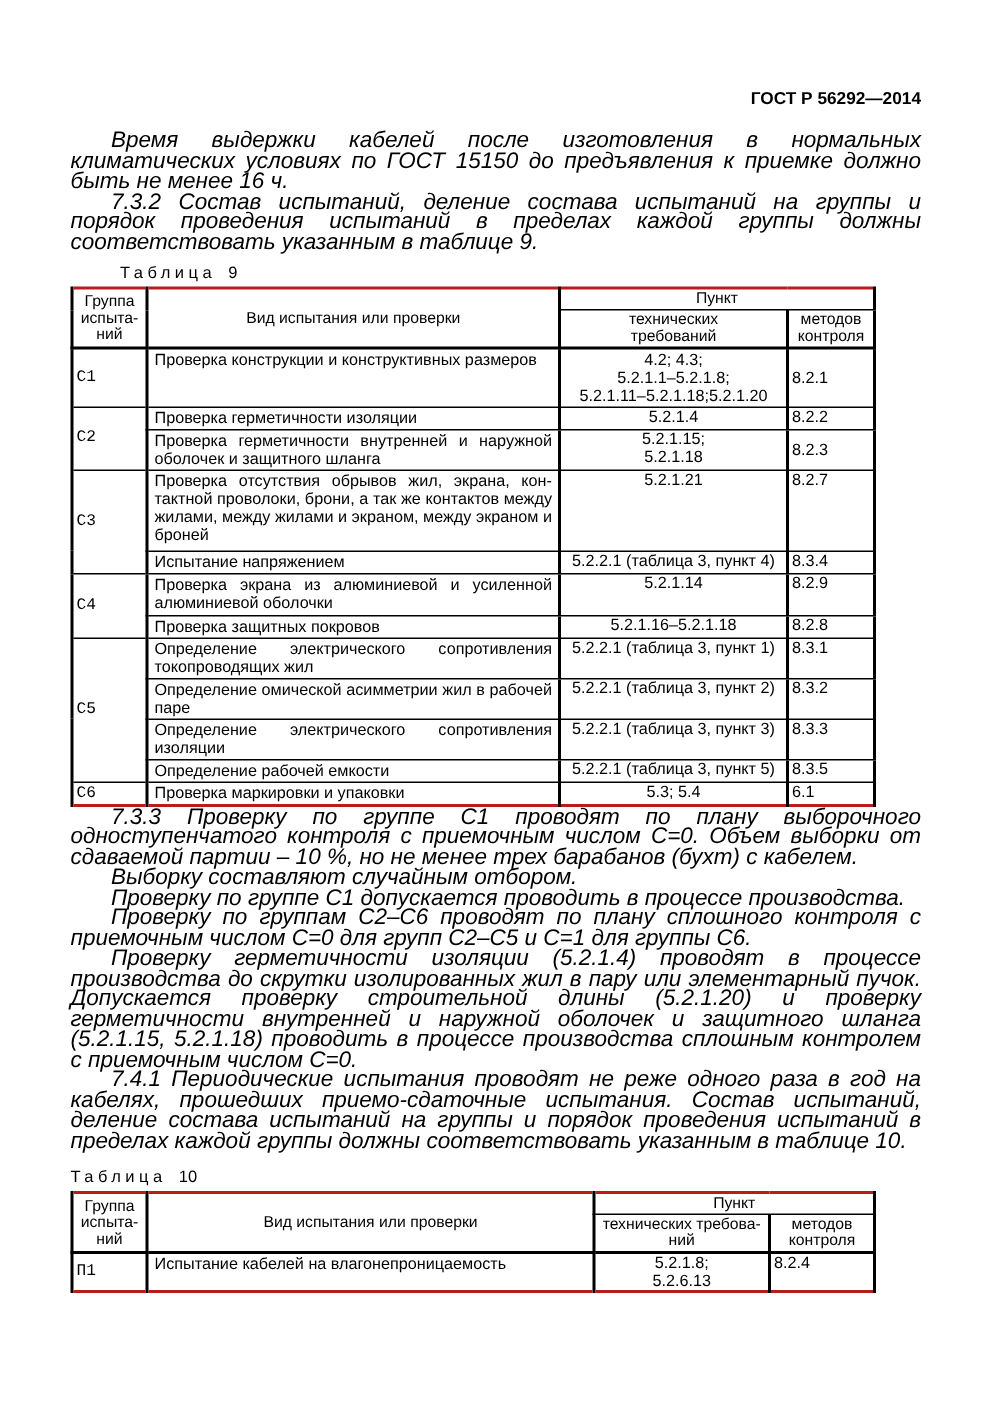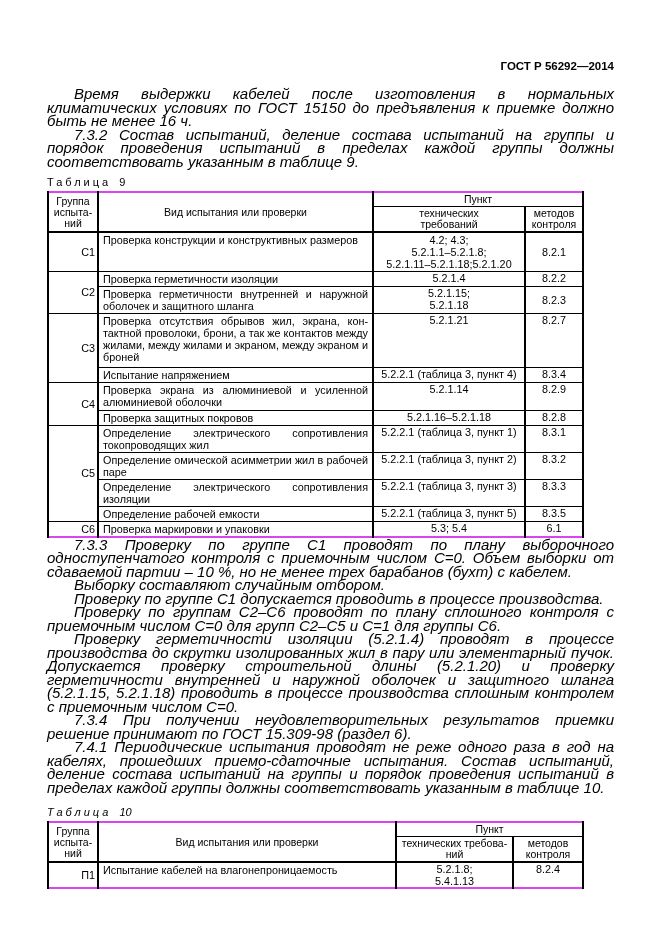--- a/index.html
+++ b/index.html
@@ -9,43 +9,43 @@
   }
   .running-header{
     position:absolute;top:60px;left:47px;width:567px;
     text-align:right;font-weight:bold;font-size:11.5px;
   }
   .content{position:absolute;top:87px;left:47px;width:567px;}
   p.body{
     margin:0;font-size:15px;line-height:13.5px;text-align:justify;text-indent:27px;font-style:italic;
   }
   .tbl-caption{font-size:11px;margin:0;}
-  .cap9{margin-top:8px;}
-  .cap10{margin-top:12px;font-style:italic;}
+  .cap9{margin-top:8px;margin-left:33px;}
+  .cap10{margin-top:12px;}
   .cap-word{letter-spacing:3px;}
   .cap-num{margin-left:8px;}
   table.gost{
     border-collapse:collapse;margin-top:3px;table-layout:fixed;
     font-size:10.8px;line-height:12px;
   }
   table.gost th,table.gost td{
     border-top:1px solid #000;border-bottom:1px solid #000;
     border-left:2px solid #000;border-right:2px solid #000;
     white-space:pre-line;overflow:hidden;
   }
-  table.gost{border:2px solid #d946ef;}
+  table.gost{border:2px solid #b91c1c;}
   table.gost thead th{
     font-weight:normal;text-align:center;vertical-align:middle;
     font-size:10.5px;line-height:11px;padding:1px 2px;
   }
   table.gost thead tr.h-bottom th{border-bottom:2px solid #000;margin-left:32px;}
-  td.c-group{text-align:right;vertical-align:middle;padding:0 2px;}
+  td.c-group{text-align:left;vertical-align:middle;padding:0 2px;font-family:Liberation Mono, monospace;}
   td.c-kind{text-align:justify;vertical-align:top;padding:1px 4px;}
   td.c-tech{text-align:center;vertical-align:top;padding:0 2px;}
-  td.c-method{text-align:center;vertical-align:top;padding:0 2px;}
+  td.c-method{text-align:left;vertical-align:top;padding:0 2px;}
   td.vmid{vertical-align:middle;}
   .h74{margin-top:8px;font-weight:bold;font-size:11px;line-height:13.5px;text-indent:27px;}
   .p741{margin-top:9px;}
   .p733{margin-top:13px;}
   .pageno{position:absolute;top:857px;left:47px;width:531px;text-align:right;font-size:11px;}
 </style>
 </head>
 <body>
 
 <div class="page">
@@ -152,21 +152,20 @@
           <td class="c-method">6.1</td>
         </tr>
       </tbody>
     </table>
 
     <p class="body p733">7.3.3 Проверку по группе С1 проводят по плану выборочного одноступенчатого контроля с приемочным числом С=0. Объем выборки от сдаваемой партии – 10 %, но не менее трех барабанов (бухт) с кабелем.</p>
     <p class="body">Выборку составляют случайным отбором.</p>
     <p class="body">Проверку по группе С1 допускается проводить в процессе производства.</p>
     <p class="body">Проверку по группам С2–С6 проводят по плану сплошного контроля с приемочным числом С=0 для групп С2–С5 и С=1 для группы С6.</p>
     <p class="body">Проверку герметичности изоляции (5.2.1.4) проводят в процессе производства до скрутки изо­лированных жил в пару или элементарный пучок. Допускается проверку строительной длины (5.2.1.20) и проверку герметичности внутренней и наружной оболочек и защитного шланга (5.2.1.15, 5.2.1.18) проводить в процессе производства сплошным контролем с приемочным числом С=0.</p>
-    <p class="body">7.3.4 При получении неудовлетворительных результатов приемки решение принимают по ГОСТ 15.309-98 (раздел 6).</p>
 
     <p class="body p741">7.4.1 Периодические испытания проводят не реже одного раза в год на кабелях, прошедших приемо-сдаточные испытания. Состав испытаний, деление состава испытаний на группы и порядок проведения испытаний в пределах каждой группы должны соответствовать указанным в таблице 10.</p>
 
     <p class="tbl-caption cap10"><span class="cap-word">Таблица</span><span class="cap-num">10</span></p>
 
     <table class="gost">
       <colgroup>
           <col style="width:50px">
           <col style="width:298px">
           <col style="width:117px">
@@ -185,21 +184,21 @@
 ний</th>
           <th>методов
 контроля</th>
         </tr>
       </thead>
       <tbody>
         <tr style="height:25px">
           <td class="c-group">П1</td>
           <td class="c-kind">Испытание кабелей на влагонепроницаемость</td>
           <td class="c-tech">5.2.1.8;
-5.4.1.13</td>
+5.2.6.13</td>
           <td class="c-method">8.2.4</td>
         </tr>
       </tbody>
     </table>
 
   </div>
 
 
 </div>
 

